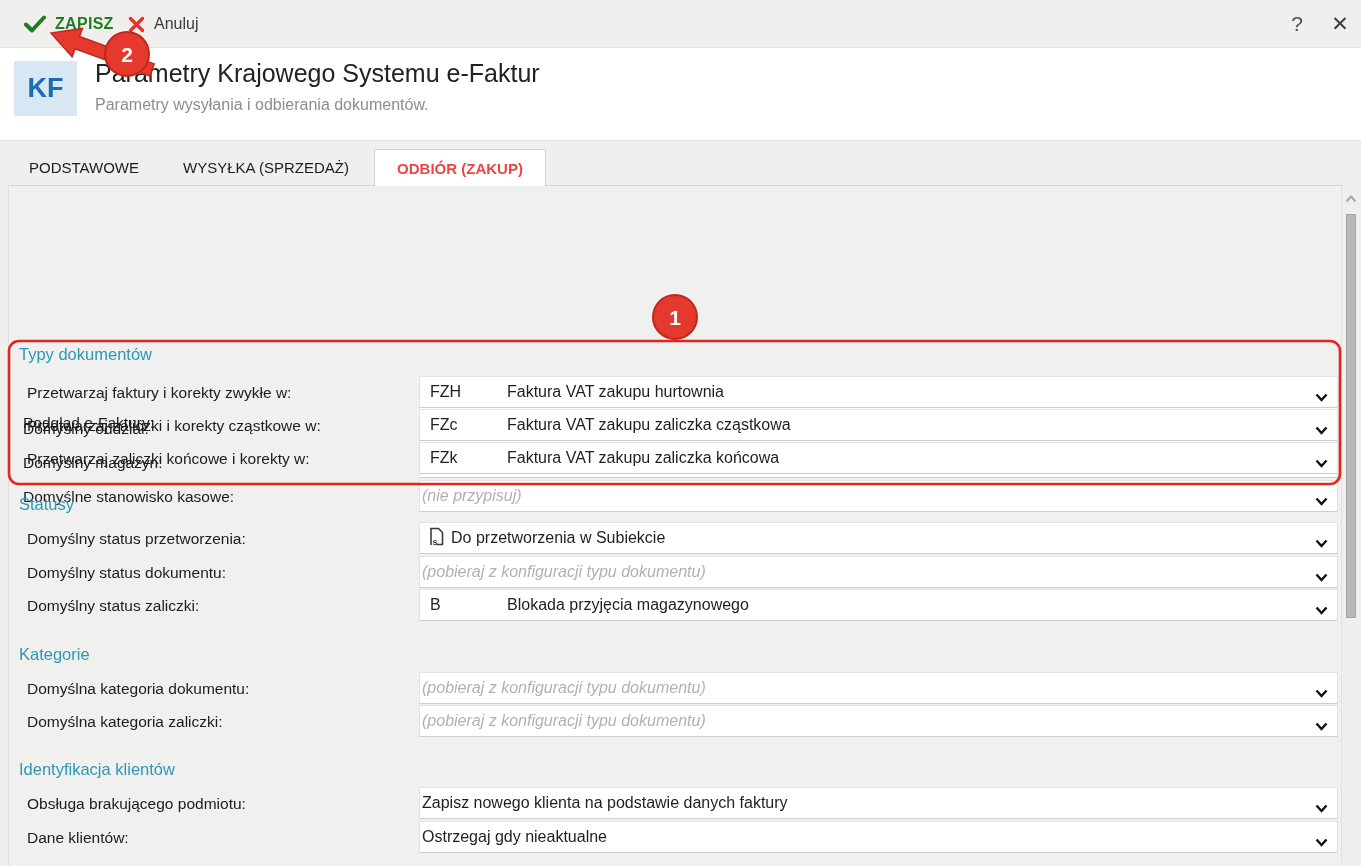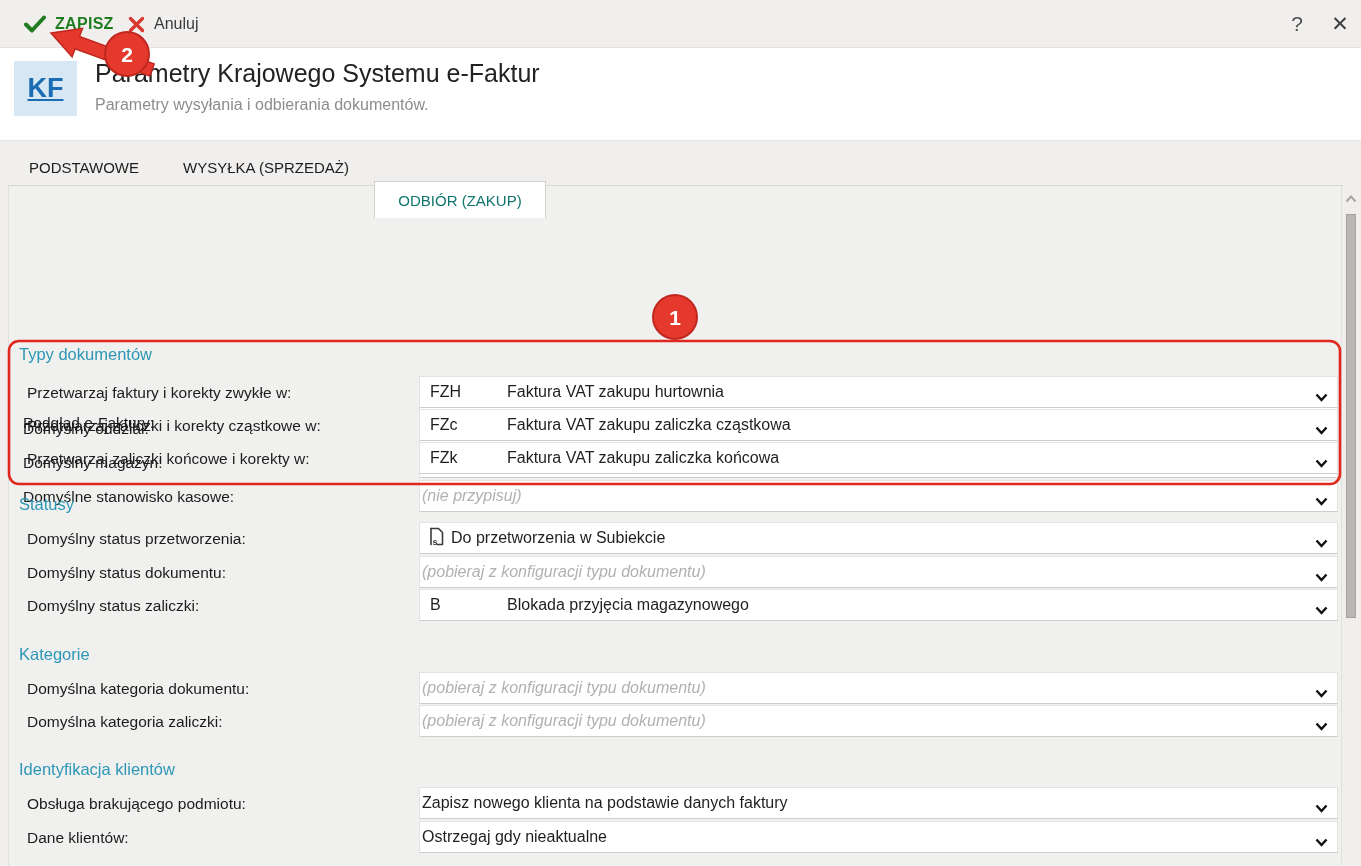--- a/index.html
+++ b/index.html
@@ -20,31 +20,31 @@
     color:#4d4d4d; font-size:21px; cursor:pointer; }
   .tb-close { position:absolute; left:1322px; top:0; width:36px; height:48px;
     display:flex; align-items:center; justify-content:center;
     color:#3f3f3f; font-size:21px; cursor:pointer; }
 
   
   #header { position:absolute; left:0; top:48px; width:1361px; height:93px;
     background:#ffffff; border-bottom:1px solid #e6e4e2; }
   #kf-badge { position:absolute; left:14px; top:13px; width:63px; height:55px;
     background:#d8e7f4; color:#1a6db3; font-weight:bold; font-size:27px;
-    display:flex; align-items:center; justify-content:center;text-decoration:underline; }
+    display:flex; align-items:center; justify-content:center; }
   #page-title { position:absolute; left:95px; top:11px; font-size:25px; color:#222222; }
   #page-subtitle { position:absolute; left:95px; top:48px; font-size:16px; color:#8f8d8b; }
 
   
   #tabbar { position:absolute; left:0; top:141px; width:1361px; height:45px; background:#f0efee; }
   #tabbar .tabline { position:absolute; left:8px; right:18px; bottom:0; height:1px; background:#d7d5d3; }
   .tab { position:absolute; top:8px; height:37px; display:flex; align-items:center;
     justify-content:center; font-size:15px; color:#1d1d1d; cursor:pointer; padding:0 22px; }
   .tab.active { background:#ffffff; border:1px solid #d2d0ce; border-bottom:none;
-    color:#0f766e; font-weight:normal; z-index:2;margin-top:32px; }
+    color:#ef4444; font-weight:bold; z-index:2; }
   .tab-0 { left:8px;  width:152px; }
   .tab-1 { left:160px; width:212px; }
   .tab-2 { left:374px; width:172px; }
 
   
   #panel { position:absolute; left:8px; top:186px; width:1334px; height:680px;
     background:#f0f0ef; border-left:1px solid #e2e0de; border-right:1px solid #e2e0de; }
 
   .row-label { position:absolute; font-size:15.5px; color:#1c1c1c; }
   .section-title { position:absolute; left:10px; font-size:16.5px; color:#2d97b5; }

